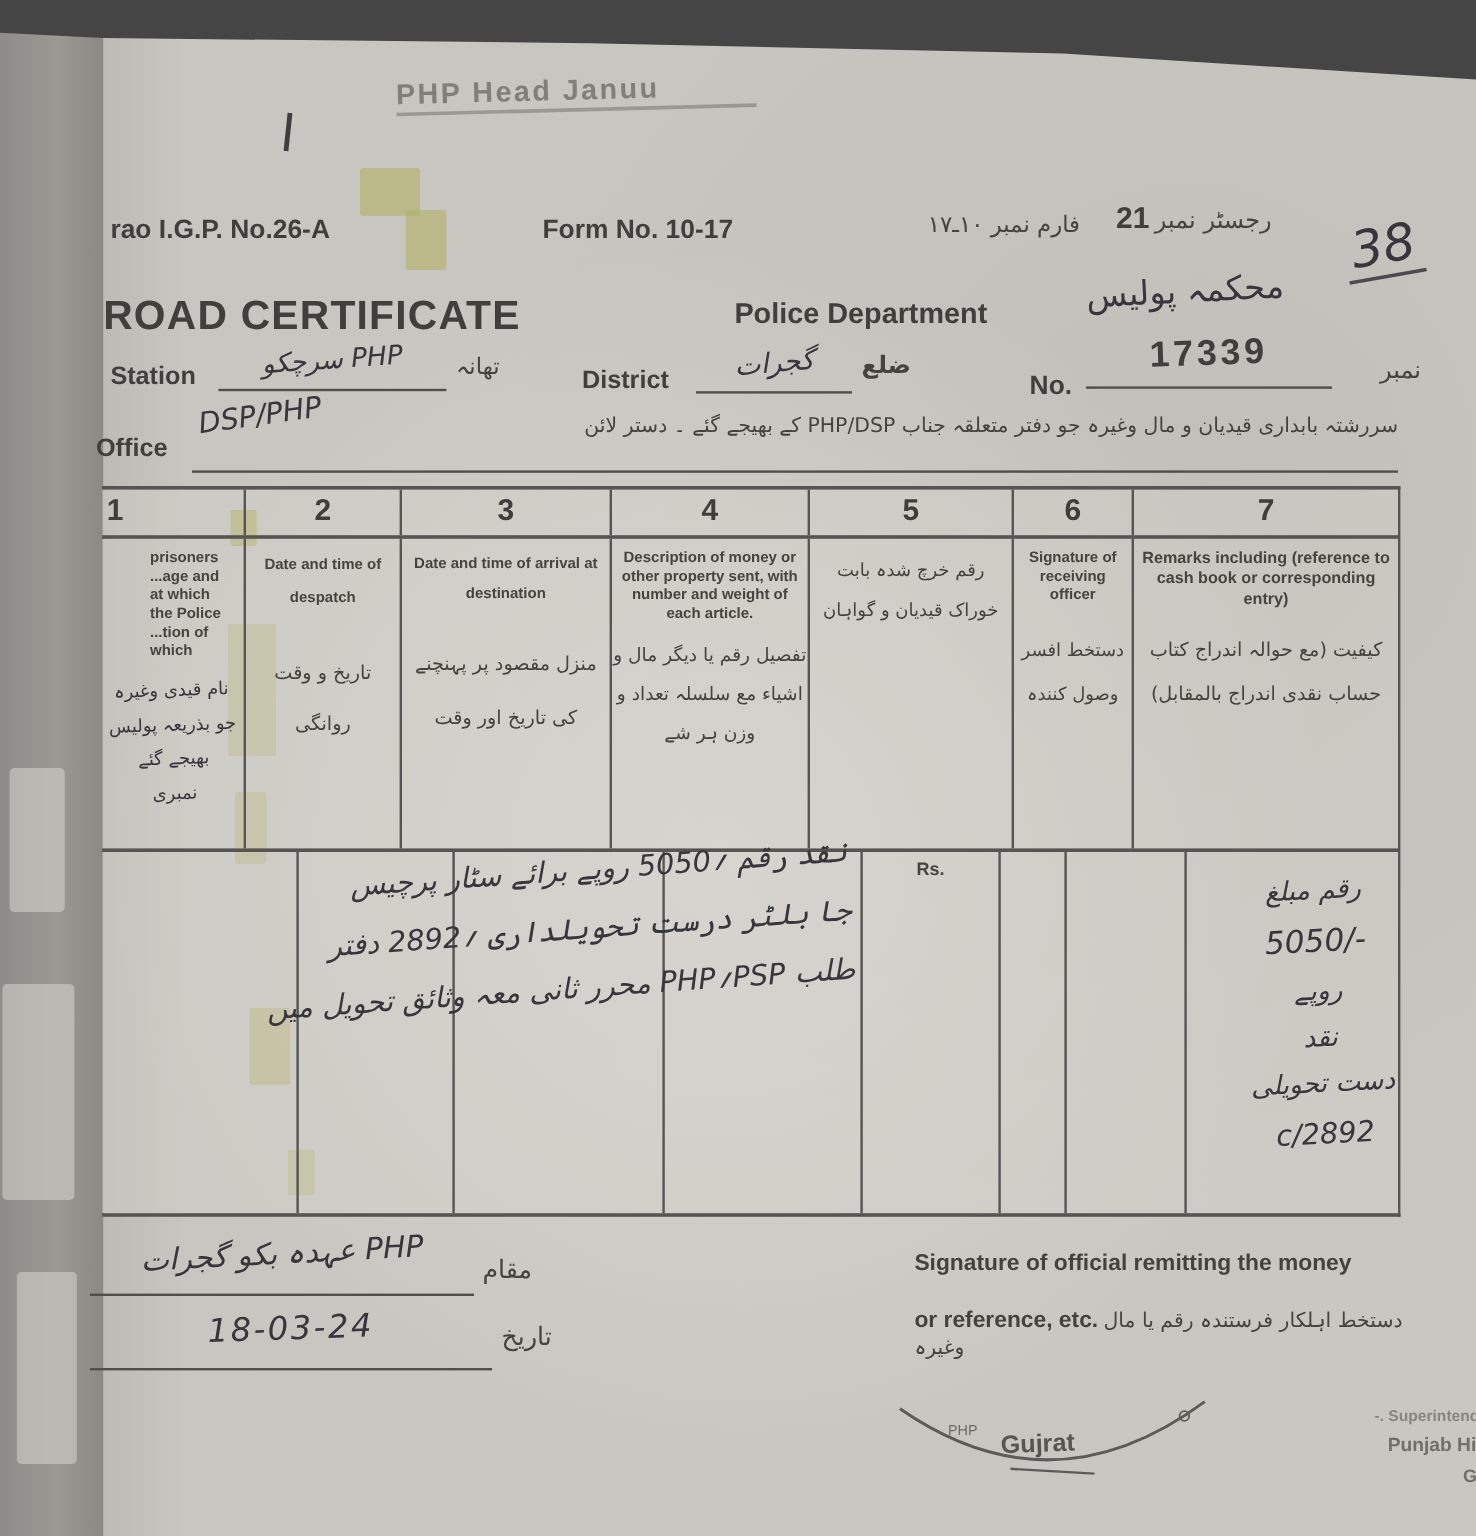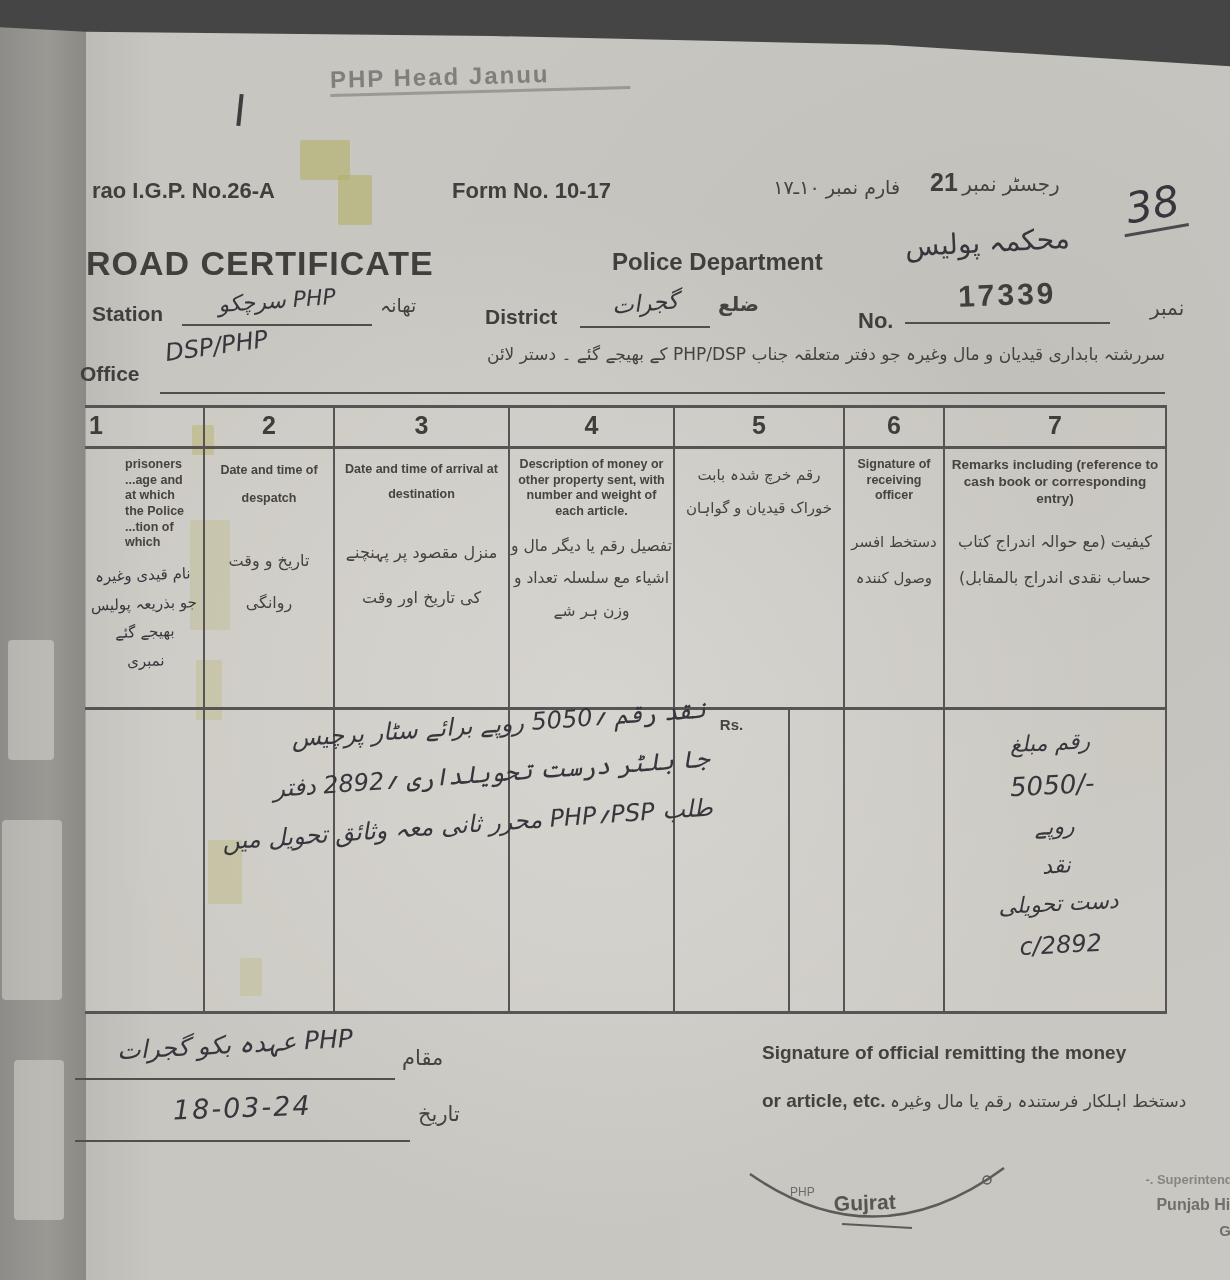--- a/index.html
+++ b/index.html
@@ -39,21 +39,21 @@
   
   .rc-table{
     left:85px;top:405px;width:1080px;height:603px;
     display:flex;flex-direction:column;
     border-top:3px solid #565553;border-right:2px solid #565553;border-bottom:3px solid #565553;
     background:rgba(214,212,206,.35);
   }
   .row{display:flex;flex:0 0 auto;}
   .numrow{height:38px;border-bottom:3px solid #565553;}
   .headrow{height:258px;border-bottom:3px solid #565553;}
-  .bodyrow{flex:1 1 auto;}
+  .bodyrow{flex:1 1 auto;padding-left:44px;}
   .col{box-sizing:border-box;border-right:2px solid #565553;flex:0 0 auto;
        display:flex;flex-direction:column;align-items:center;}
   .col:last-child{border-right:none;}
   .c1{width:120px;} .c2{width:130px;} .c3{width:175px;} .c4{width:165px;}
   .c5{width:170px;} .c6{width:100px;} .c7{width:220px;}
   .colnum{font-weight:bold;font-size:25px;color:#3f3e3b;padding-top:3px;}
   .hd-en{font-weight:bold;font-size:12.5px;line-height:1.25;text-align:center;color:#46443f;
          padding:8px 5px 0 5px;}
   .hd-ur{font-size:15px;line-height:1.9;text-align:center;padding-top:10px;}
   .rsps{display:flex;width:100%;height:100%;}
@@ -235,21 +235,21 @@
   <span class="hand urdu" style="font-size:25px;display:inline-block;transform:rotate(-3deg);">PHP عہدہ بکو گجرات</span>
 </div>
 <div class="abs urdu" style="left:402px;top:1046px;font-size:21px;">مقام</div>
 <div class="abs fill-line" style="left:75px;top:1092px;width:335px;height:48px;text-align:center;">
   <span class="hand" style="font-size:27px;letter-spacing:2px;display:inline-block;transform:rotate(-2deg);">18-03-24</span>
 </div>
 <div class="abs urdu" style="left:418px;top:1102px;font-size:21px;">تاریخ</div>
 
 <div class="abs sig-caption" style="left:762px;top:1042px;width:420px;">Signature of official remitting the money</div>
 <div class="abs" style="left:762px;top:1090px;width:430px;">
-  <span class="sig-caption">or article, etc.</span>
+  <span class="sig-caption">or reference, etc.</span>
   <span class="urdu" style="font-size:17px;">دستخط اہلکار فرستندہ رقم یا مال وغیرہ</span>
 </div>
 
 <div class="abs" style="left:742px;top:1162px;width:270px;height:90px;">
   <svg width="270" height="90" viewBox="0 0 270 90">
     <path d="M8,12 Q135,100 262,6" fill="none" stroke="#5c5b58" stroke-width="2.5"></path>
     <path d="M100,62 L170,66" fill="none" stroke="#5c5b58" stroke-width="2"></path>
     <circle cx="245" cy="18" r="4" fill="none" stroke="#5c5b58" stroke-width="1.5"></circle>
     <text x="48" y="34" font-size="12" fill="rgba(85,84,80,.8)" font-family="Liberation Sans, sans-serif">PHP</text>
     <text x="92" y="48" font-size="21" fill="#56554f" font-weight="bold" font-family="Liberation Sans, sans-serif" transform="rotate(-2 120 46)">Gujrat</text>

